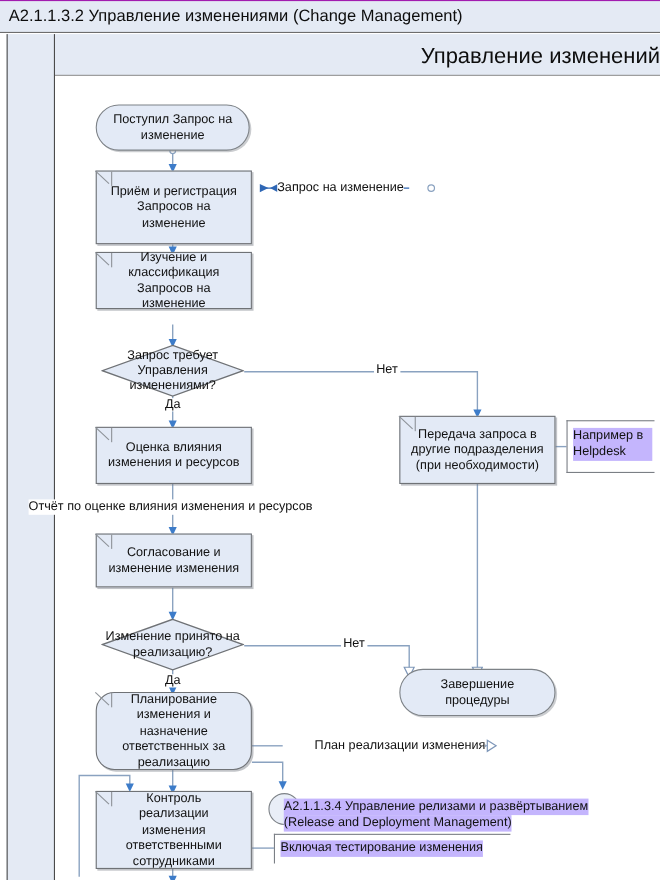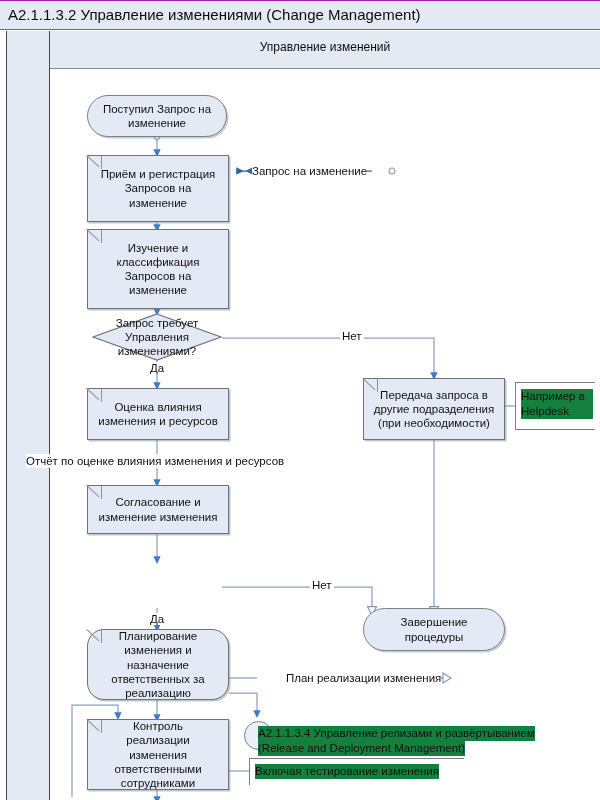--- a/index.html
+++ b/index.html
@@ -36,21 +36,21 @@
     box-sizing:border-box;
   }
   .lane-header{
     position:absolute;left:50px;top:31px;width:550px;height:38px;
     background:#e4eaf4;
     border-bottom:1px solid #8a8a8a;
     box-sizing:border-box;
   }
   .lane-header .txt{
     position:absolute;left:0;right:0;top:9px;
-    text-align:center;font-size:12px;color:#0d0d0d;
+    text-align:right;font-size:20px;color:#0d0d0d;
   }
   .lane-body{
     position:absolute;left:50px;top:69px;width:550px;height:731px;
     background:#ffffff;
     box-sizing:border-box;
   }
 
   
   #edges{position:absolute;left:0;top:0;width:600px;height:800px;}
 
@@ -92,21 +92,21 @@
     background:#e9eef7;
   }
 
   
   .label{
     position:absolute;font-size:11.5px;color:#111111;
     white-space:nowrap;background:#ffffff;line-height:1.25;
   }
   .note{
     position:absolute;font-size:11.5px;color:#111111;line-height:1.3;
-    background:#15803d;
+    background:#c4b5fd;
   }
   .yn{
     position:absolute;font-size:11.5px;color:#111111;
     background:#ffffff;padding:0 2px;white-space:nowrap;
   }
 </style>
 </head>
 <body>
 
 <div id="page">
@@ -185,21 +185,21 @@
 
   <div class="node proc" style="left:87px;top:155px;width:142px;height:67px;padding:0 8px;">
     <span class="fold"></span>
     <span>Приём и регистрация Запросов на изменение</span>
   </div>
 
   <div class="node term" style="left:87px;top:95px;width:140px;height:42px;padding:0 10px;">
     <span>Поступил Запрос на изменение</span>
   </div>
 
-  <div class="node proc" style="left:87px;top:229px;width:142px;height:80px;padding:16px 8px;">
+  <div class="node proc" style="left:87px;top:229px;width:142px;height:52px;padding:16px 8px;">
     <span class="fold"></span>
     <span>Изучение и классификация Запросов на изменение</span>
   </div>
 
   <div class="diamond-wrap" style="left:92px;top:313px;width:130px;height:48px;">
     <svg width="130" height="48" viewBox="0 0 130 48">
       <polygon points="65,1 129,24 65,47 1,24" fill="#e3eaf6" stroke="#6f7276" stroke-width="1.2"></polygon>
     </svg>
     <div class="diamond-txt" style="width:130px;height:48px;">Запрос требует Управления изменениями?</div>
   </div>
@@ -212,20 +212,26 @@
   <div class="node proc" style="left:363px;top:378px;width:142px;height:62px;padding:0 6px;">
     <span class="fold"></span>
     <span>Передача запроса в другие подразделения (при необходимости)</span>
   </div>
 
   <div class="node proc" style="left:87px;top:485px;width:142px;height:49px;padding:0 8px;">
     <span class="fold"></span>
     <span>Согласование и изменение изменения</span>
   </div>
 
+  <div class="diamond-wrap" style="left:92px;top:562px;width:130px;height:48px;">
+    <svg width="130" height="48" viewBox="0 0 130 48">
+      <polygon points="65,1 129,24 65,47 1,24" fill="#e3eaf6" stroke="#6f7276" stroke-width="1.2"></polygon>
+    </svg>
+    <div class="diamond-txt" style="width:130px;height:48px;">Изменение принято на реализацию?</div>
+  </div>
 
   <div class="node proc" style="left:87px;top:629px;width:142px;height:71px;padding:0 6px;border-radius:17px;">
     <span class="fold"></span>
     <span>Планирование изменения и назначение ответственных за реализацию</span>
   </div>
 
   <div class="node proc" style="left:87px;top:719px;width:142px;height:71px;padding:0 19px;">
     <span class="fold"></span>
     <span>Контроль реализации изменения ответственными сотрудниками</span>
   </div>

